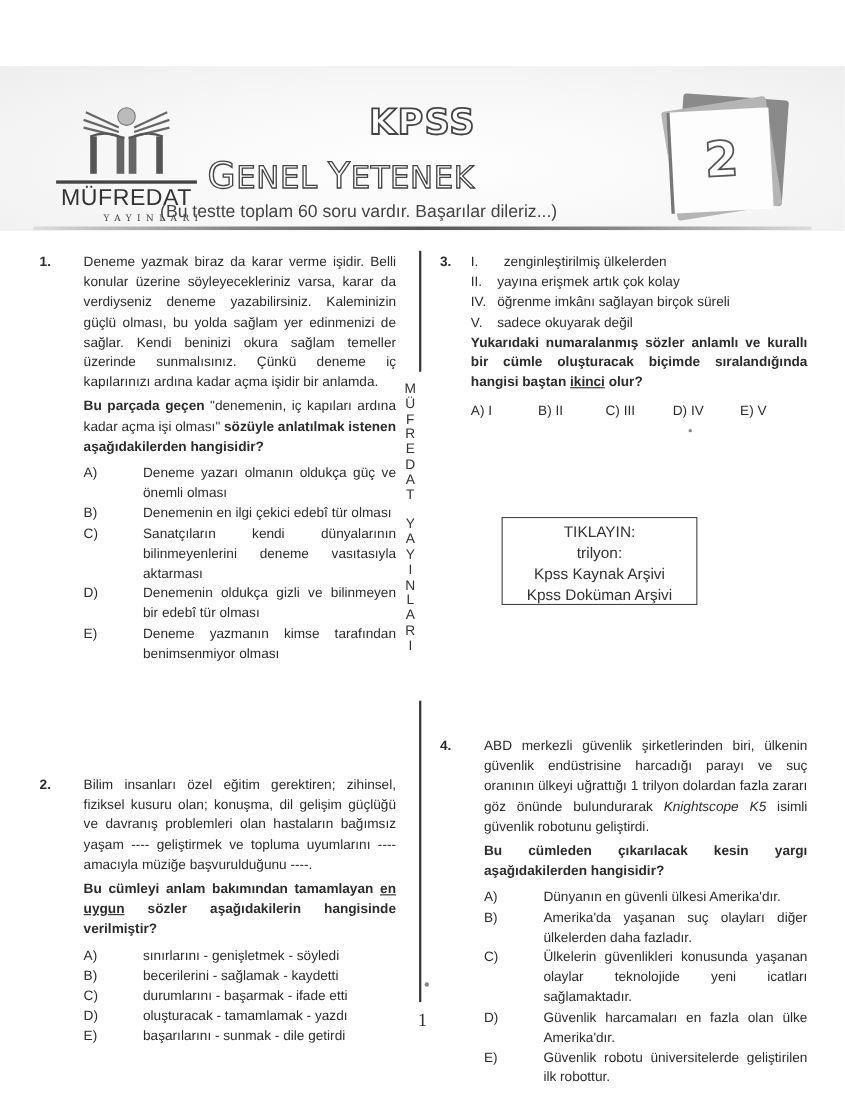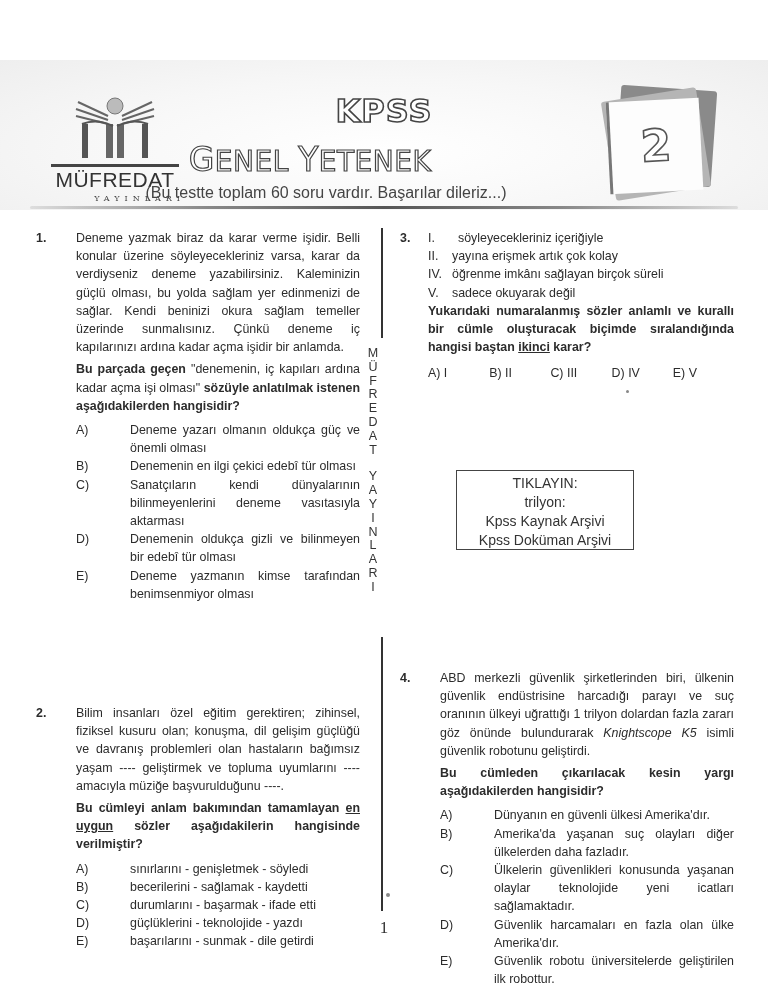--- a/index.html
+++ b/index.html
@@ -177,50 +177,50 @@
       <div class="opt">
           <span class="l">B)</span>
           <span class="t">becerilerini - sağlamak - kaydetti</span>
         </div>
       <div class="opt">
           <span class="l">C)</span>
           <span class="t">durumlarını - başarmak - ifade etti</span>
         </div>
       <div class="opt">
           <span class="l">D)</span>
-          <span class="t">güçlüklerini - teknolojide - yazdı</span>
+          <span class="t">oluşturacak - tamamlamak - yazdı</span>
         </div>
       <div class="opt">
           <span class="l">E)</span>
           <span class="t">başarılarını - sunmak - dile getirdi</span>
         </div>
     </div>
   </div>
 </div>
 
 <div class="q" style="left:400px;top:229px;width:334px;">
   <div class="qnum">3.</div>
   <div class="body" style="margin-left:28px;">
     <div class="roman">
         <span class="rn" style="width:30px">I.</span>
-        <span>söyleyecekleriniz içeriğiyle</span>
+        <span>zenginleştirilmiş ülkelerden</span>
       </div>
     <div class="roman">
         <span class="rn">II.</span>
         <span>yayına erişmek artık çok kolay</span>
       </div>
     <div class="roman">
         <span class="rn">IV.</span>
         <span>öğrenme imkânı sağlayan birçok süreli</span>
       </div>
     <div class="roman">
         <span class="rn">V.</span>
         <span>sadece okuyarak değil</span>
       </div>
-    <div class="stem" style="margin-top:0"><span>Yukarıdaki numaralanmış sözler anlamlı ve kurallı bir cümle oluşturacak biçimde sıralandığında hangisi baştan </span><span class="u">ikinci</span><span> karar?</span></div>
+    <div class="stem" style="margin-top:0"><span>Yukarıdaki numaralanmış sözler anlamlı ve kurallı bir cümle oluşturacak biçimde sıralandığında hangisi baştan </span><span class="u">ikinci</span><span> olur?</span></div>
     <div class="inline-opts">
       <span><span>A)</span> <span>I</span></span>
       <span><span>B)</span> <span>II</span></span>
       <span><span>C)</span> <span>III</span></span>
       <span><span>D)</span> <span>IV</span></span>
       <span><span>E)</span> <span>V</span></span>
     </div>
   </div>
 </div>
 

